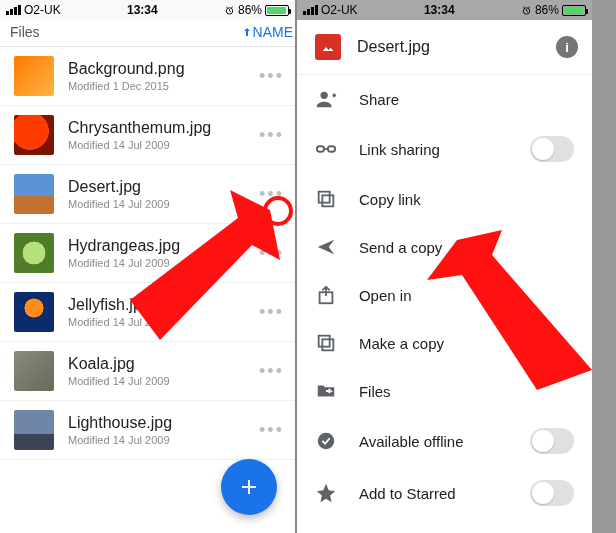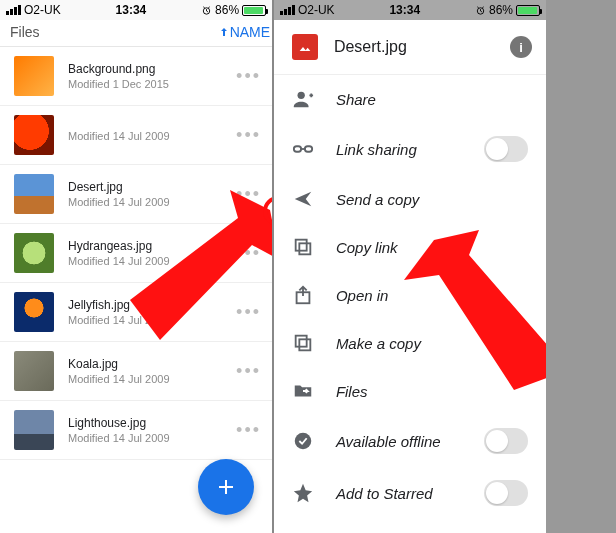--- a/index.html
+++ b/index.html
@@ -6,21 +6,21 @@
   body {
     font-family: -apple-system, BlinkMacSystemFont, "Helvetica Neue", Arial, sans-serif;
     background: #999;
     width: 616px;
     height: 533px;
     overflow: hidden;
     position: relative;
   }
   .phones {
     display: flex;
-    width: 546px;
+    width: 592px;
     height: 533px;
   }
   .phone {
     width: 307px;
     height: 533px;
     background: #fff;
     position: relative;
     overflow: hidden;
   }
   .gap { width: 2px; background: #888; }
@@ -72,21 +72,21 @@
   .file-row {
     display:flex; align-items:center;
     padding: 9px 12px 9px 14px;
     border-bottom: 1px solid #eee;
     gap: 14px;
   }
   .thumb {
     width: 40px; height: 40px; border-radius: 2px; flex-shrink:0;
   }
   .file-text { flex:1 1 auto; min-width:0; }
-  .file-name { font-size:12px; color:#202124; font-weight:400; white-space:nowrap; overflow:hidden; text-overflow:ellipsis;}
+  .file-name { font-size:16px; color:#202124; font-weight:400; white-space:nowrap; overflow:hidden; text-overflow:ellipsis;}
   .file-sub { font-size:11px; color:#8a8a8a; margin-top:2px;}
   .dots { color:#bdbdbd; font-size:18px; letter-spacing:2px; width:24px; text-align:center;}
 
   
   .fab {
     position:absolute; right:18px; bottom:18px;
     width:56px; height:56px; border-radius:50%;
     background:#1a73e8; display:flex; align-items:center; justify-content:center;
     box-shadow: 0 4px 8px rgba(0,0,0,.25);
   }
@@ -106,21 +106,21 @@
   .info { width:22px; height:22px; border-radius:50%; background:#757575; color:#fff;
     display:flex; align-items:center; justify-content:center; font-size:13px; font-weight:700;}
 
   .menu { }
   .menu-item {
     display:flex; align-items:center; gap:22px;
     padding: 13px 18px;
     font-size:15px; color:#202124;
   }
   .menu-item .micon { width:22px; height:22px; color:#5f6368; display:flex; align-items:center; justify-content:center;}
-  .menu-label { flex:1;font-style:italic; }
+  .menu-label { flex:1; }
   .toggle {
     width:44px; height:26px; border-radius:13px; background:#e0e0e0; position:relative;
   }
   .toggle::after {
     content:""; position:absolute; left:2px; top:2px; width:22px; height:22px;
     background:#fff; border-radius:50%; box-shadow:0 1px 2px rgba(0,0,0,.2);
   }
 
   
   .arrow-ann {
@@ -185,20 +185,21 @@
         <div class="thumb t-bg"></div>
         <div class="file-text">
           <div class="file-name">Background.png</div>
           <div class="file-sub">Modified 1 Dec 2015</div>
         </div>
         <div class="dots">•••</div>
       </div>
       <div class="file-row">
         <div class="thumb t-ch"></div>
         <div class="file-text">
+          <div class="file-name">Chrysanthemum.jpg</div>
           <div class="file-sub">Modified 14 Jul 2009</div>
         </div>
         <div class="dots">•••</div>
       </div>
       <div class="file-row">
         <div class="thumb t-de"></div>
         <div class="file-text">
           <div class="file-name">Desert.jpg</div>
           <div class="file-sub">Modified 14 Jul 2009</div>
         </div>
@@ -305,34 +306,34 @@
               <path d="M9 12h6"></path>
               <rect x="2" y="9" width="8" height="6" rx="3"></rect>
               <rect x="14" y="9" width="8" height="6" rx="3"></rect>
             </svg>
           </span>
         <span class="menu-label">Link sharing</span>
         <span class="toggle"></span>
       </div>
       <div class="menu-item">
         <span class="micon">
-            <svg width="22" height="22" viewBox="0 0 24 24" fill="#5f6368">
-              <path d="M3 12l18-8-6 8 6 8z"></path>
-            </svg>
-          </span>
-        <span class="menu-label">Send a copy</span>
-      </div>
-      <div class="menu-item">
-        <span class="micon">
             <svg width="22" height="22" viewBox="0 0 24 24" fill="none" stroke="#5f6368" stroke-width="2">
               <rect x="8" y="8" width="12" height="12"></rect>
               <rect x="4" y="4" width="12" height="12"></rect>
             </svg>
           </span>
         <span class="menu-label">Copy link</span>
+      </div>
+      <div class="menu-item">
+        <span class="micon">
+            <svg width="22" height="22" viewBox="0 0 24 24" fill="#5f6368">
+              <path d="M3 12l18-8-6 8 6 8z"></path>
+            </svg>
+          </span>
+        <span class="menu-label">Send a copy</span>
       </div>
       <div class="menu-item">
         <span class="micon">
             <svg width="22" height="22" viewBox="0 0 24 24" fill="none" stroke="#5f6368" stroke-width="2">
               <rect x="5" y="9" width="14" height="12"></rect>
               <path d="M12 3v10M8 7l4-4 4 4"></path>
             </svg>
           </span>
         <span class="menu-label">Open in</span>
       </div>

